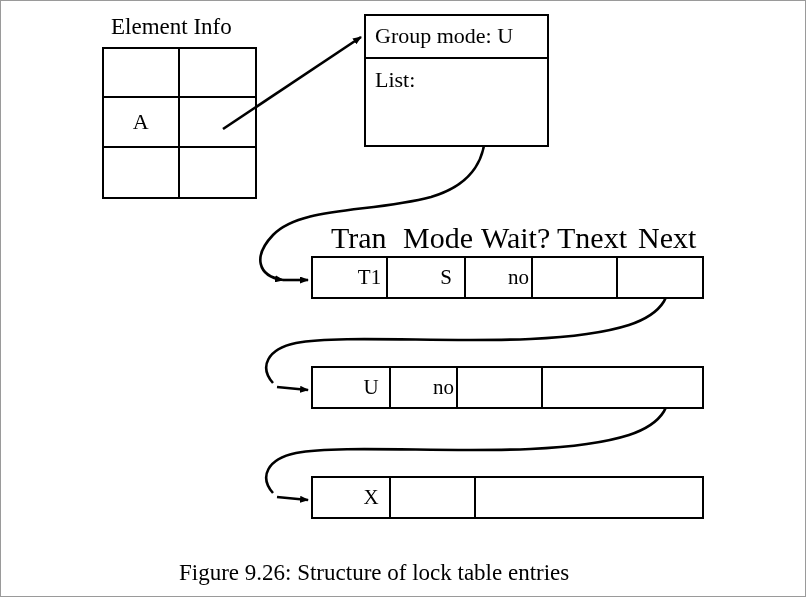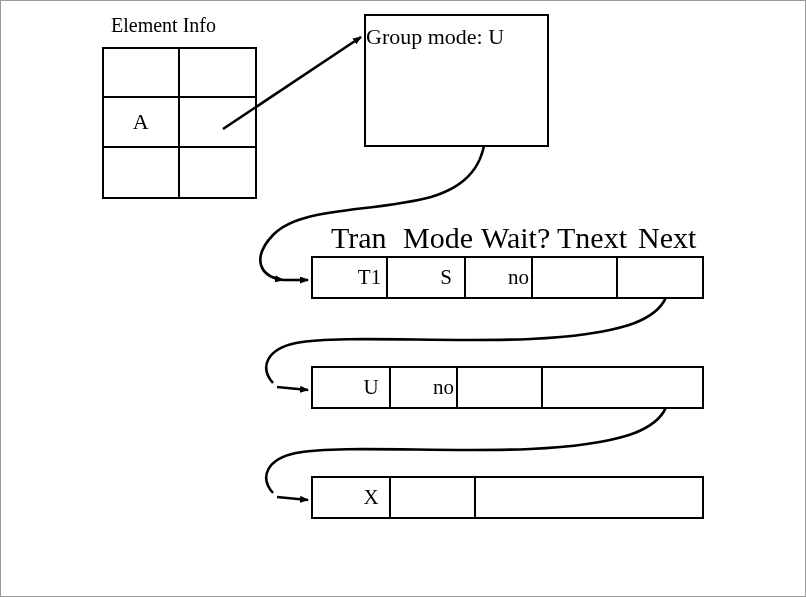--- a/index.html
+++ b/index.html
@@ -31,21 +31,21 @@
     position: absolute;
     color: #000000;
     white-space: nowrap;
     line-height: 1;
   }
 
   
   #element-info-title {
     left: 110px;
     top: 14px;
-    font-size: 20px;
+    font-size: 23px;
   }
   #element-info-grid {
     position: absolute;
     left: 101px;
     top: 46px;
     width: 155px;
     height: 152px;
     border: 2px solid #000;
     box-sizing: border-box;
     display: grid;
@@ -75,20 +75,21 @@
     border: 2px solid #000;
     box-sizing: border-box;
     background: #fff;
   }
   #group-box .gb-row {
     height: 33.33%;
     box-sizing: border-box;
     border-bottom: 2px solid #000;
     display: flex;
     align-items: center;
+    padding-left: 9px;
     font-size: 22px;
     color: #000;
   }
   #group-box .gb-row:last-child { border-bottom: none; }
 
   
   .col-header {
     font-size: 30px;
     top: 222px;
   }
@@ -172,20 +173,21 @@
     <div class="ei-cell"></div>
     <div class="ei-cell"></div>
     <div class="ei-cell">A</div>
     <div class="ei-cell"></div>
     <div class="ei-cell"></div>
     <div class="ei-cell"></div>
   </div>
 
   <div id="group-box">
     <div class="gb-row">Group mode: U</div>
+    <div class="gb-row">List:</div>
   </div>
 
   <div class="fig-label col-header" id="hdr-tran">Tran</div>
   <div class="fig-label col-header" id="hdr-mode">Mode</div>
   <div class="fig-label col-header" id="hdr-wait">Wait?</div>
   <div class="fig-label col-header" id="hdr-tnext">Tnext</div>
   <div class="fig-label col-header" id="hdr-next">Next</div>
 
   <div class="entry-row" id="row-0">
     <div class="cell c-tran">T1</div>
@@ -201,14 +203,15 @@
     <div class="cell c-tnext"></div>
     <div class="cell c-next"></div>
   </div>
 
   <div class="entry-row" id="row-2">
     <div class="cell c-mode">X</div>
     <div class="cell c-tnext"></div>
     <div class="cell c-next"></div>
   </div>
 
+  <div class="fig-label" id="figure-caption">Figure 9.26:  Structure of lock table entries</div>
 
 </div>
 
 </body></html>

